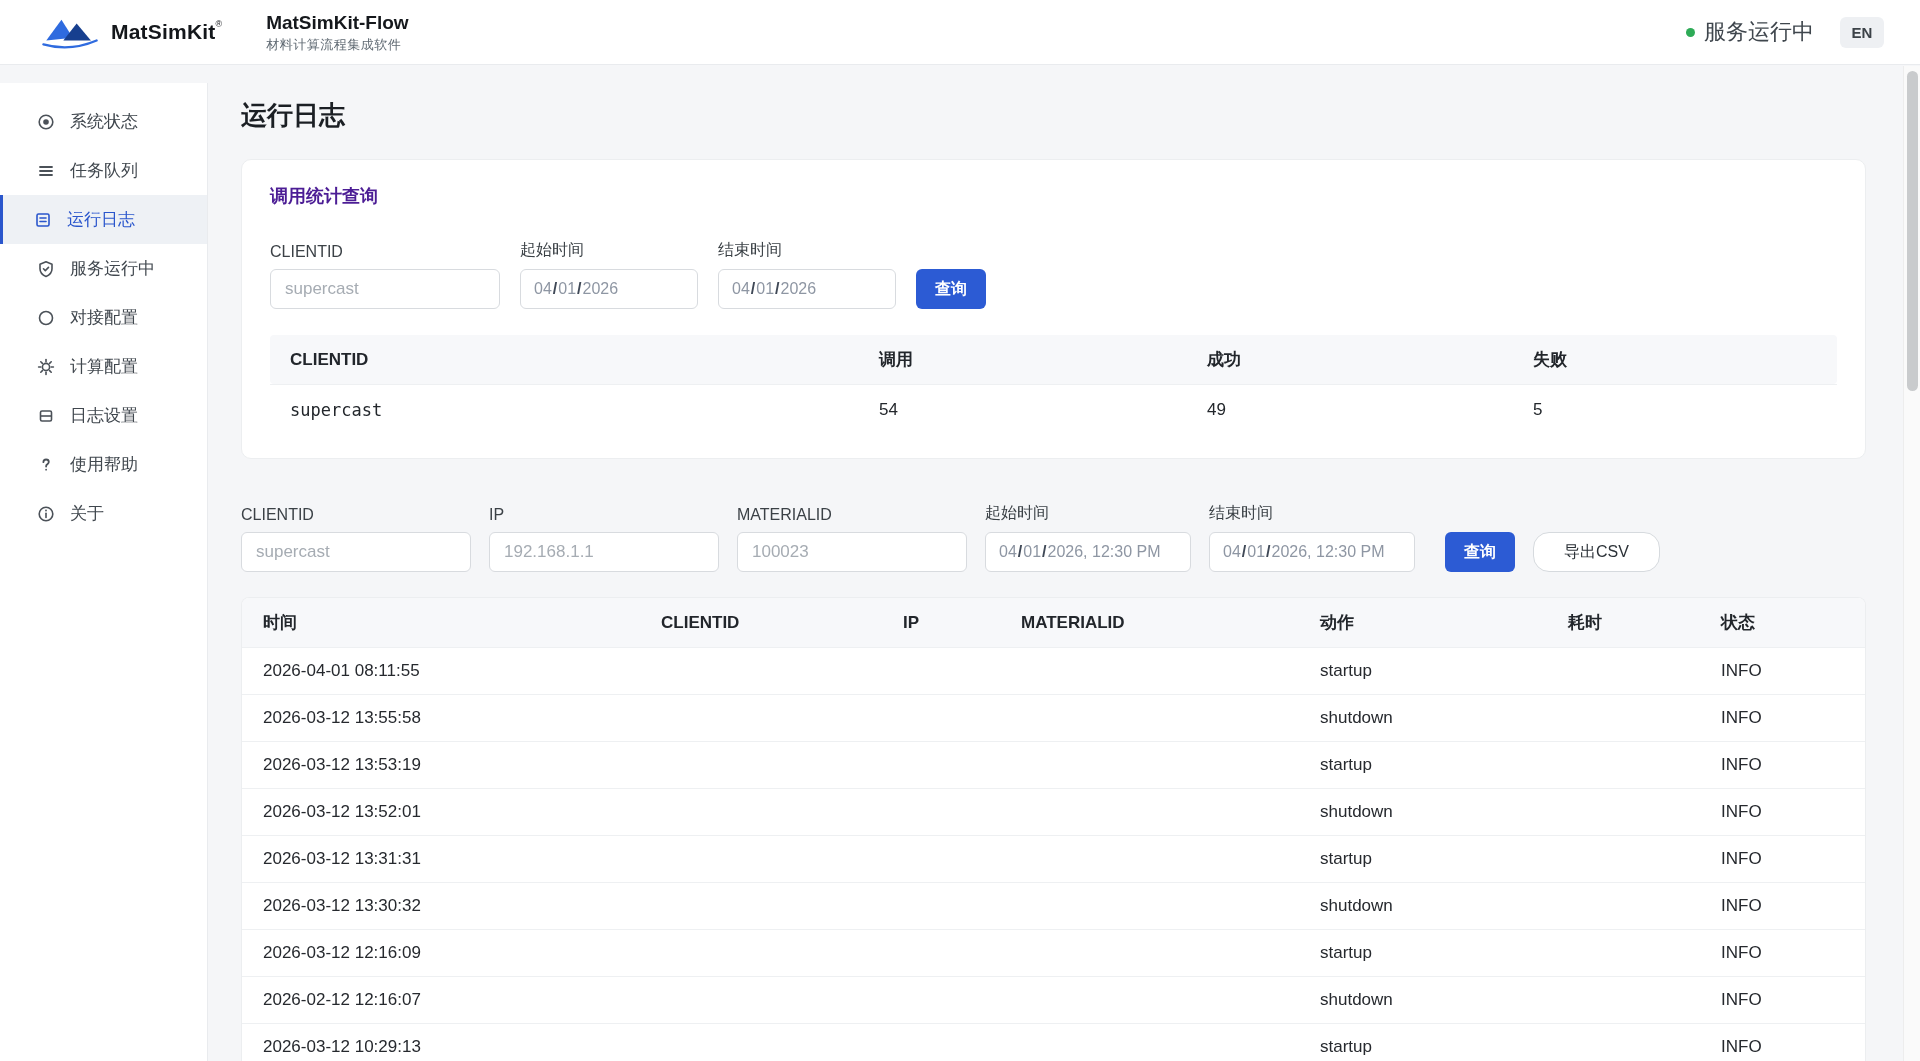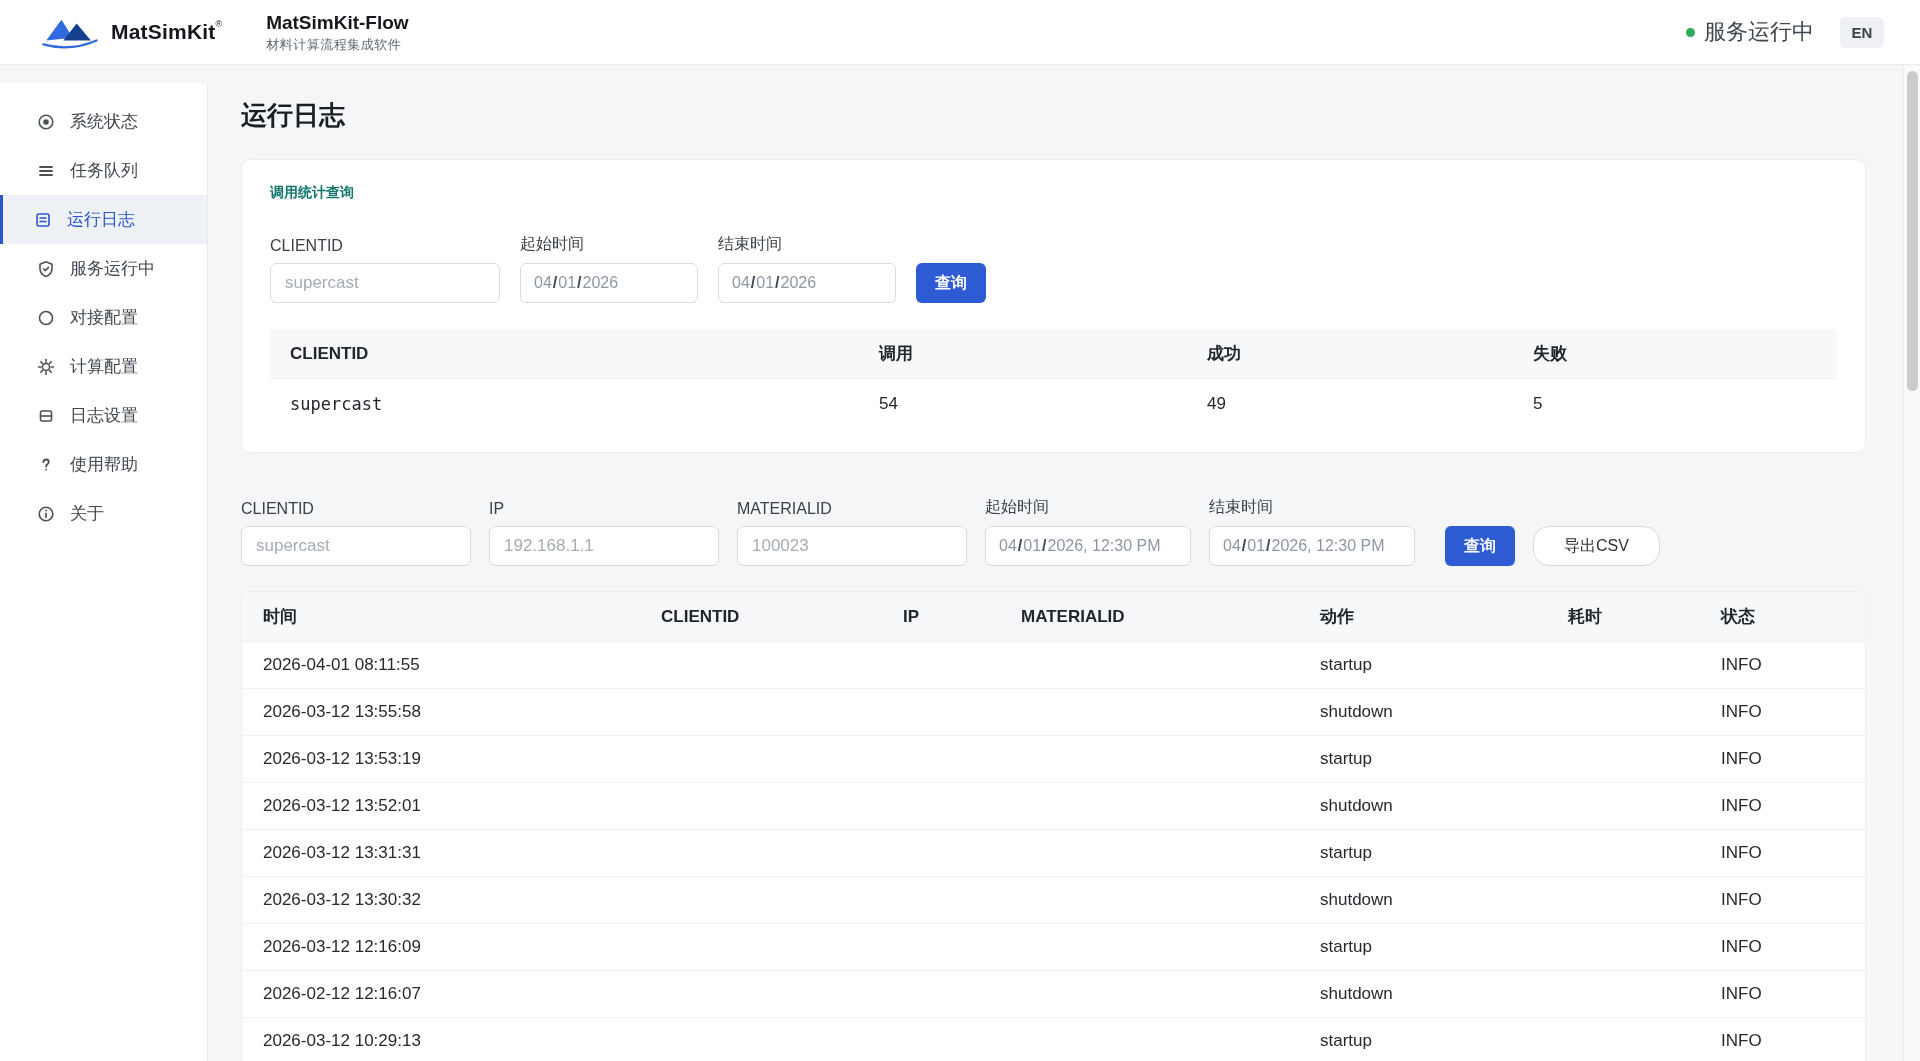--- a/index.html
+++ b/index.html
@@ -54,21 +54,21 @@
     position:absolute; left:209px; top:66px; right:17px; bottom:0;
     padding:26px 37px 0 32px; overflow:hidden;
   }
   .page-title { font-size:26px; font-weight:700; color:#1b1f24; margin-top:6px; }
 
   
   .card {
     margin-top:26px; background:#fff; border:1px solid #eceef0;
     border-radius:10px; padding:24px 28px 24px 28px;
   }
-  .card-title { font-size:14px; font-weight:700; color:#0f766e; margin-bottom:32px; }
+  .card-title { font-size:18px; font-weight:700; color:#4c1d95; margin-bottom:32px; }
 
   .filter-row { display:flex; align-items:flex-end; gap:20px; }
   .field { display:flex; flex-direction:column; }
   .field label { font-size:16px; color:#3b4146; margin-bottom:8px; }
   .tinput {
     height:40px; border:1px solid #d8dbdf; border-radius:6px;
     padding:0 14px; font-size:17px; color:#202428; background:#fff;
     font-family:inherit; outline:none;
   }
   .tinput::placeholder { color:#a6acb3; }

